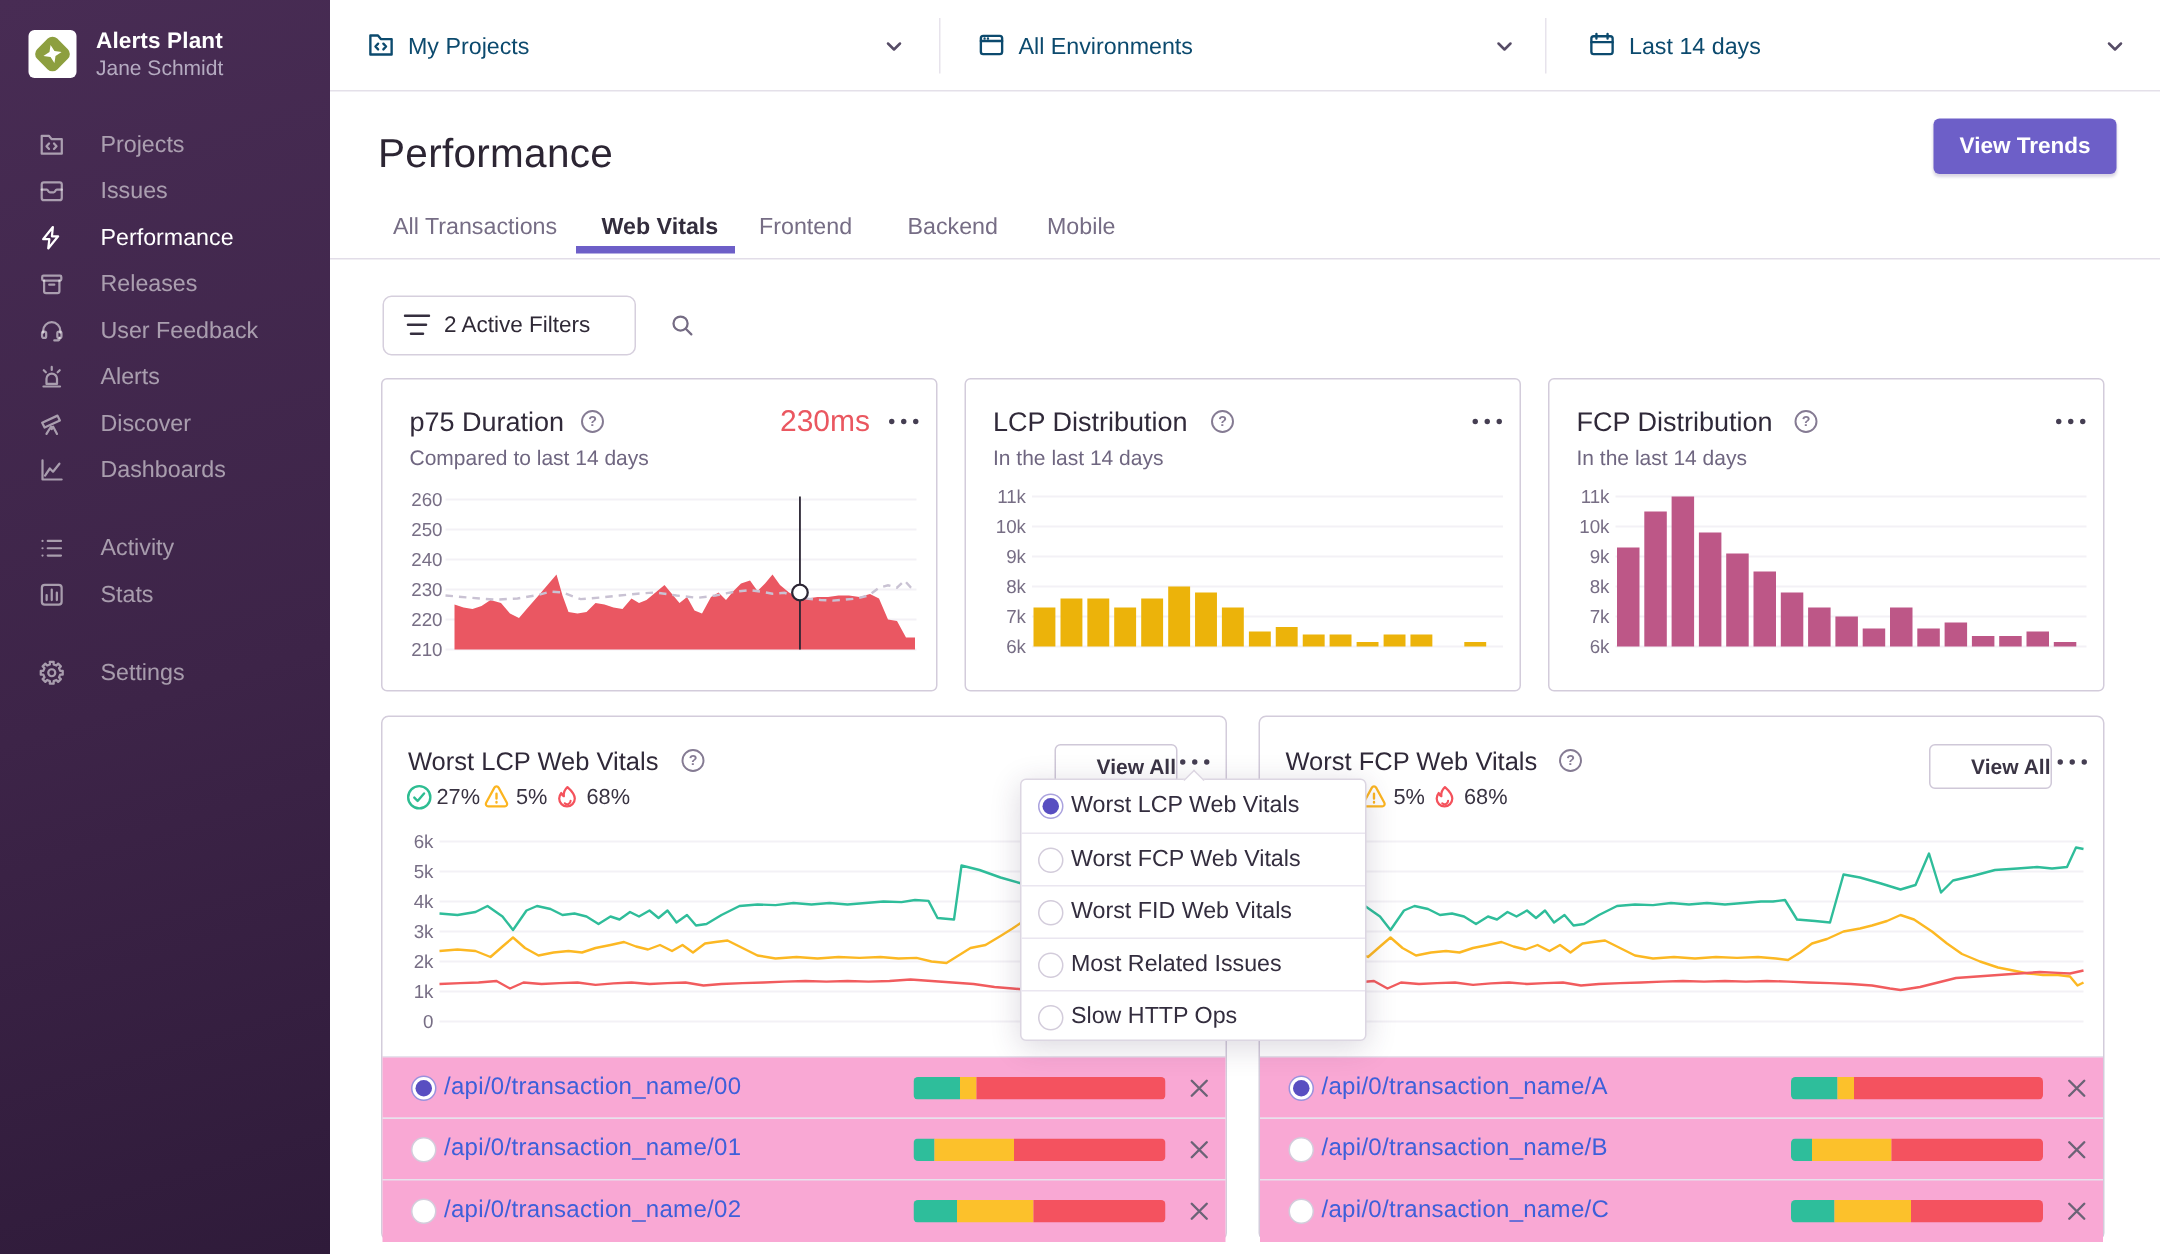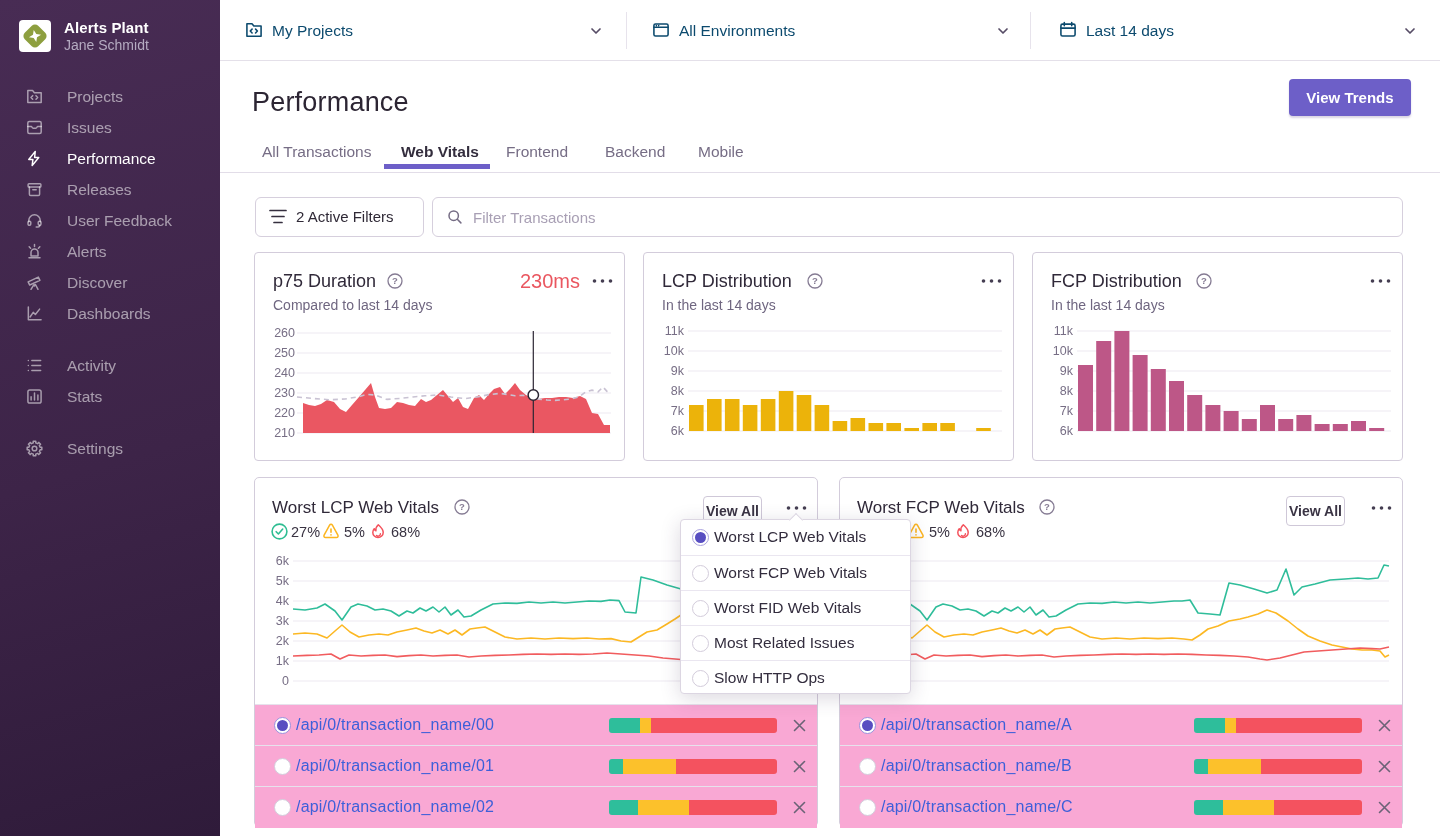--- a/index.html
+++ b/index.html
@@ -30,22 +30,22 @@
 #fbtn{position:absolute;left:255px;top:197px;width:169px;height:40px;border:1px solid #d6cfdd;border-radius:6px;background:#fff}
 #fbtn span{position:absolute;left:40px;top:10px;font-size:15px;font-weight:normal;color:#2f2936}
 #search{position:absolute;left:432px;top:197px;width:971px;height:40px;border:1px solid #d6cfdd;border-radius:6px;background:#fff}
 #search span{position:absolute;left:40px;top:11px;font-size:15px;color:#a89fb4}
 .card{position:absolute;background:#fff;border:1px solid #d3ccdb;border-radius:4px}
 .ctitle{position:absolute;left:18px;top:18px;font-size:18px;color:#302939}
 .csub{position:absolute;left:18px;top:44px;font-size:14px;color:#6f6680}
 .red{color:#ea5760}
 .statrow{position:absolute;top:45px;height:18px;font-size:14.5px;color:#393342}
 .statrow i{font-style:normal}
-.viewall{position:absolute;top:18px;width:59px;height:30px;border:1px solid #cfc8d8;border-radius:4px;background:#fff;
- text-align:center;line-height:28px;font-size:14px;font-weight:bold;color:#3a3444}
+.viewall{position:absolute;top:18px;width:82px;height:30px;border:1px solid #cfc8d8;border-radius:4px;background:#fff;
+ text-align:right;line-height:28px;font-size:14px;font-weight:bold;color:#3a3444}
 .trow{position:absolute;left:0;width:100%;height:41px;border-top:1px solid #e6e2ec;background:#f9a8d4}
 .radio{position:absolute;left:19px;top:12px;width:17px;height:17px;border-radius:50%;border:1.5px solid #d3ccdb;background:#fff}
 .radio.sel{border-color:#9a91dd}
 .radio.sel::after{content:"";position:absolute;left:1.5px;top:1.5px;width:11px;height:11px;border-radius:50%;background:#584ec1}
 .tlink{position:absolute;left:41px;top:11px;font-size:16px;letter-spacing:.2px;color:#3d5fd9}
 .cbar{position:absolute;left:354px;top:13px;width:168px;height:15px;border-radius:3px;overflow:hidden;display:flex}
 .tx{position:absolute;left:537px;top:13px}
 #menu{position:absolute;left:680px;top:519px;width:231px;height:175px;background:#fff;border:1px solid #dcd6e2;
  border-radius:4px;box-shadow:0 4px 20px rgba(55,40,80,.18);z-index:50}
 #menu .notch{position:absolute;left:110px;top:-5.5px;width:10px;height:10px;background:#fff;
@@ -176,23 +176,20 @@
     <div class="tab" style="left:605px">Backend</div>
     <div class="tab" style="left:698px">Mobile</div>
     <div id="tabline"></div>
     <div id="hborder"></div>
 <div id="fbtn">
       <span>2 Active Filters</span>
     </div>
     <svg style="position:absolute;left:269px;top:207px" width="18" height="20" viewBox="0 0 18 20" stroke="#352f3f" stroke-width="1.7" stroke-linecap="round">
       <path d="M1 3.5h16M3 9.5h12M5 15.5h8"></path>
     </svg>
-    <div id="search">
-      <span>Filter Transactions</span>
-    </div>
     <svg style="position:absolute;left:447px;top:209px" width="16" height="16" viewBox="0 0 16 16" fill="none" stroke="#756c84" stroke-width="1.5" stroke-linecap="round">
       <circle cx="6.7" cy="6.7" r="4.7"></circle>
       <path d="M10.3 10.3l3.6 3.6"></path>
     </svg>
 <div class="card" style="left:254px;top:252px;width:371px;height:209px">
       <svg class="abs" style="left:0;top:0" width="369" height="207" viewBox="0 0 369 207">
         <line x1="42" y1="80" x2="356" y2="80" stroke="#f3f1f6" stroke-width="1.3"></line>
         <line x1="42" y1="100" x2="356" y2="100" stroke="#f3f1f6" stroke-width="1.3"></line>
         <line x1="42" y1="120" x2="356" y2="120" stroke="#f3f1f6" stroke-width="1.3"></line>
         <line x1="42" y1="140" x2="356" y2="140" stroke="#f3f1f6" stroke-width="1.3"></line>

